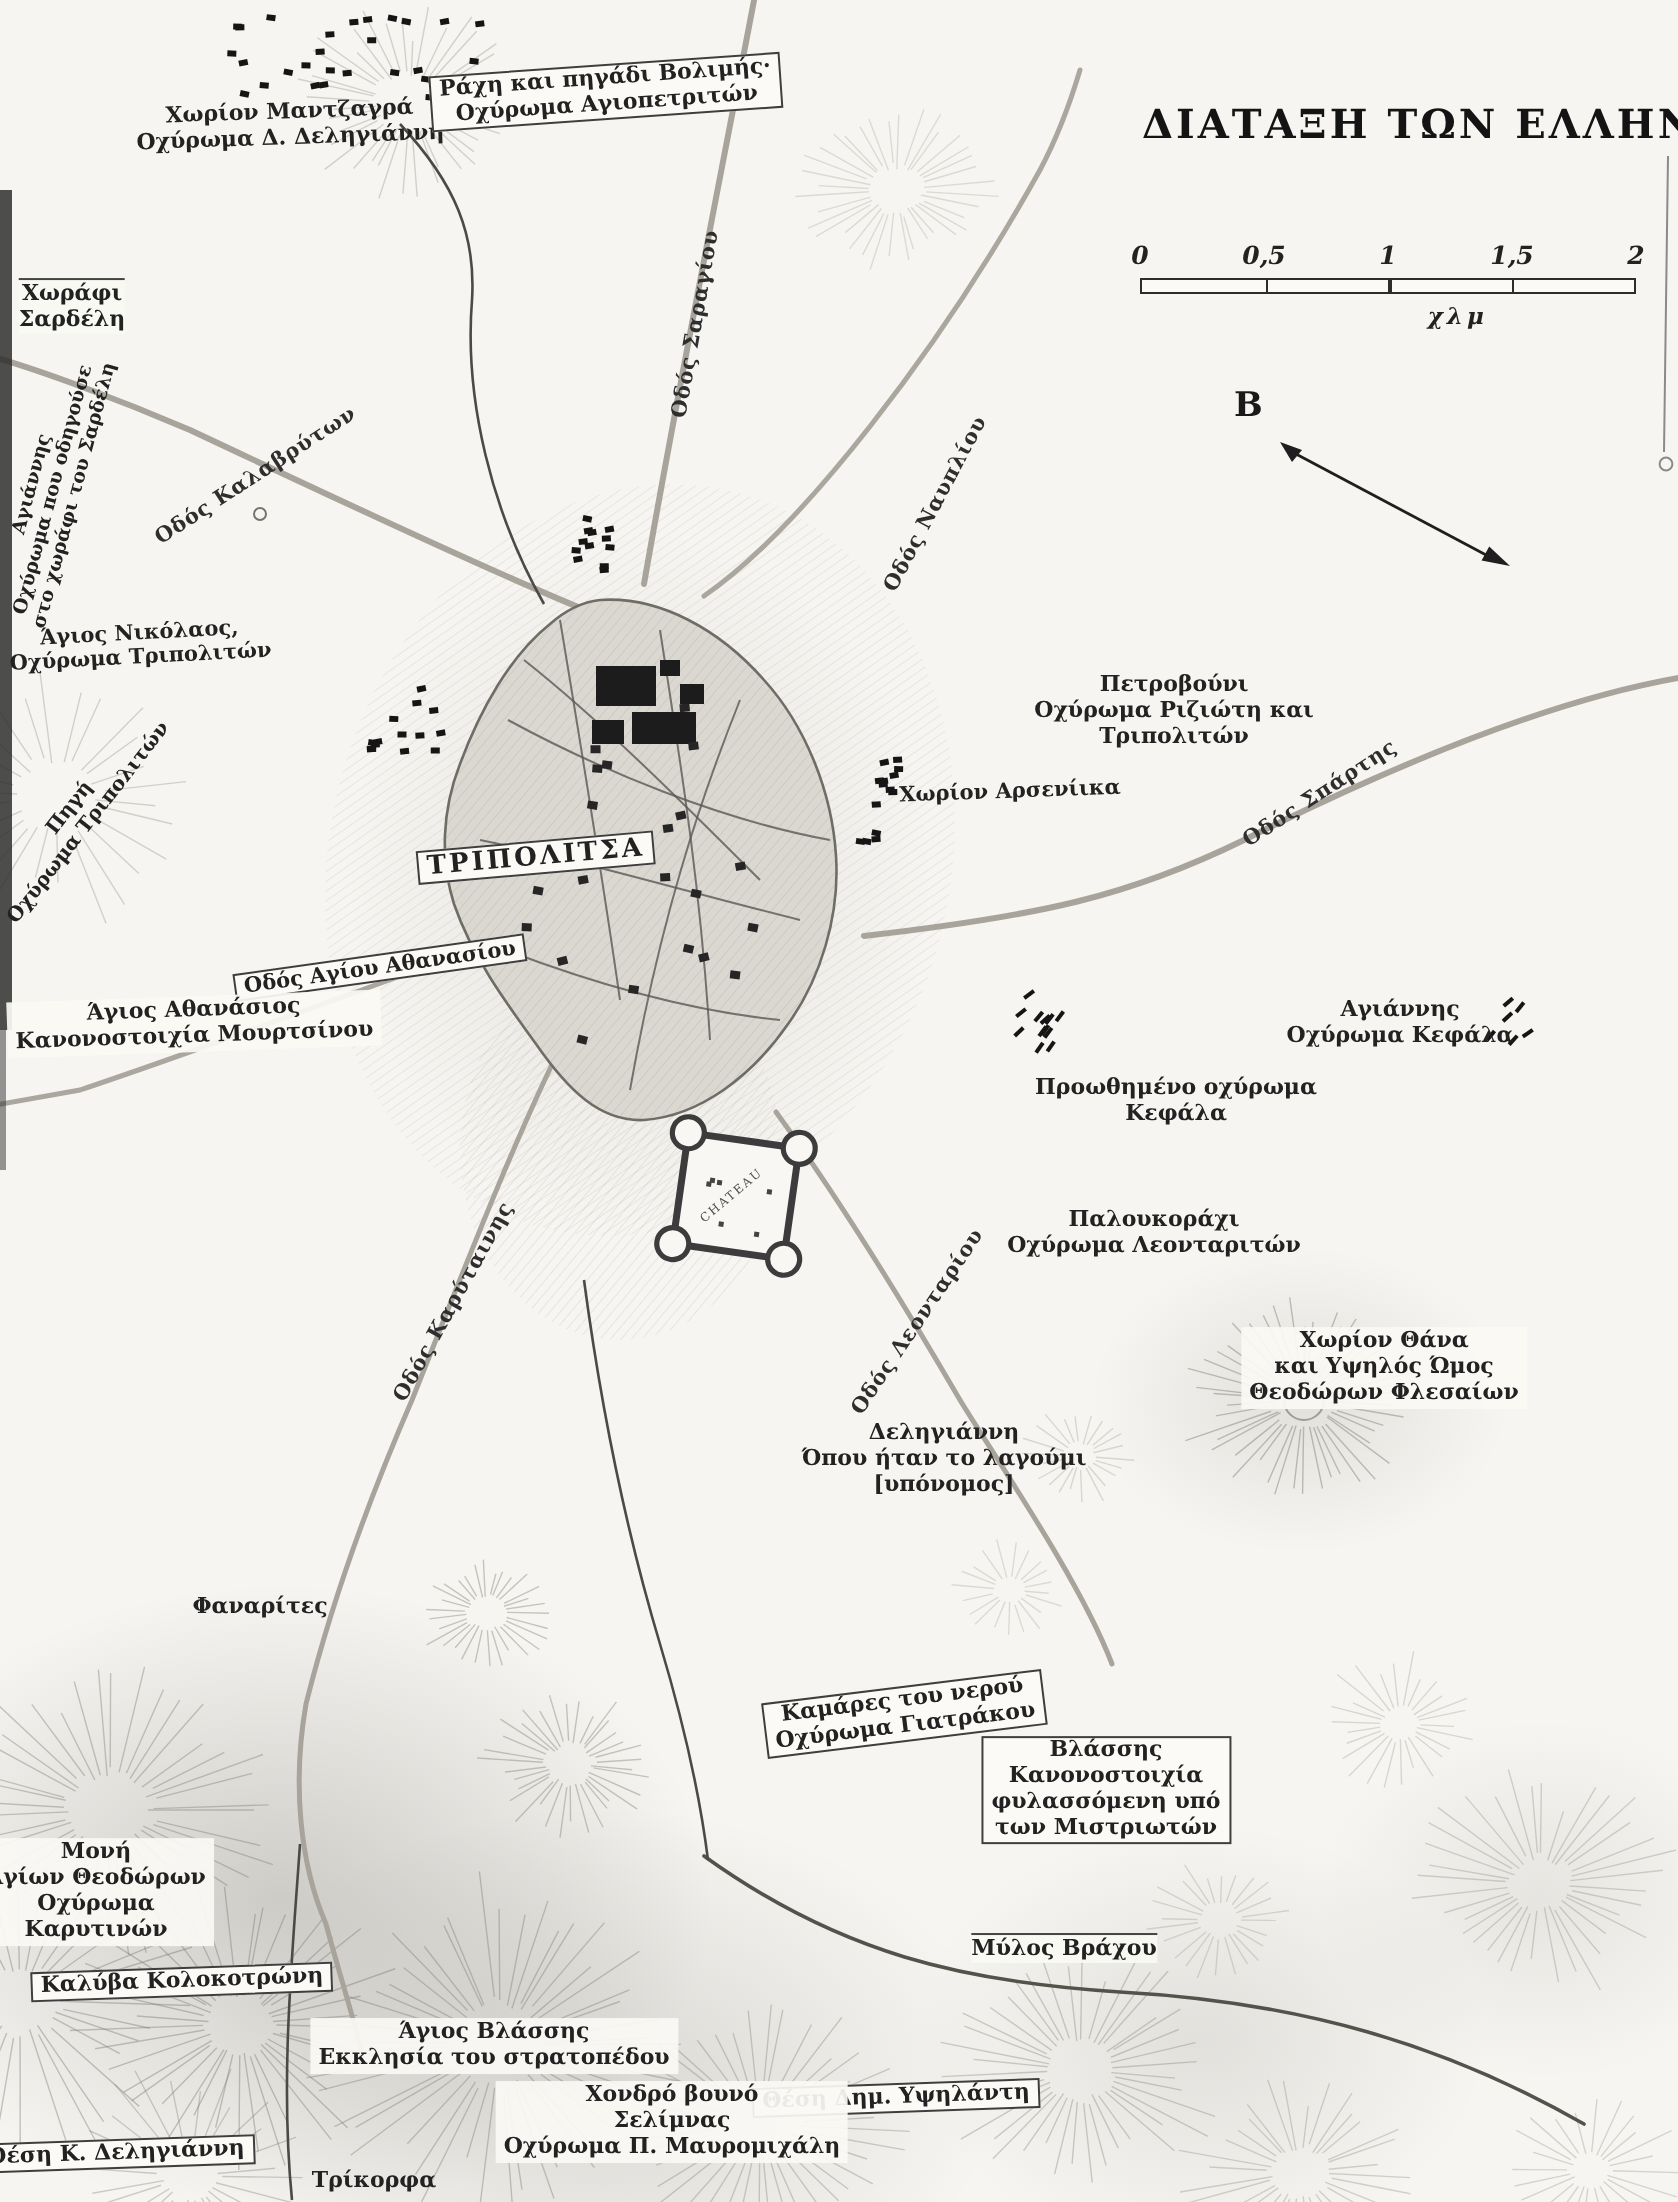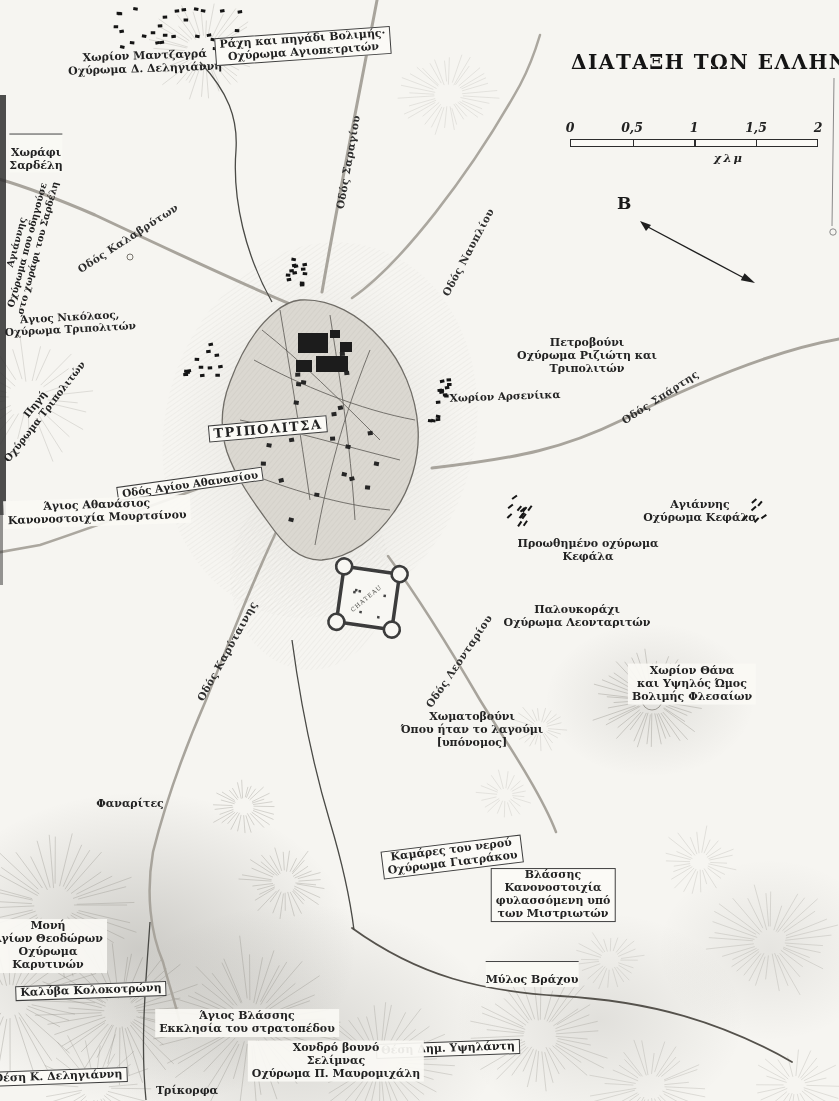--- a/index.html
+++ b/index.html
@@ -31,21 +31,21 @@
   
   .north-letter{position:absolute;left:617px;top:193px;font-size:17px;font-weight:bold;color:#1a1a1a;}
   
   .lbl{
     position:absolute;font-weight:bold;color:#222;text-align:center;
     line-height:1.18;font-size:11px;white-space:nowrap;
   }
   .lbl.boxed{background:#fbfaf6;border:1px solid #3e3e3e;padding:0px 4px;}
   .lbl.patch{background:rgba(250,249,244,.93);padding:1px 4px;}
   .lbl.road{font-size:10.5px;letter-spacing:.4px;color:#2e2e2e;}
-  .lbl.topline{border-top:1.4px solid #444;padding-top:12px;background:rgba(250,249,244,.9);}
+  .lbl.topline{border-top:1.4px solid #444;padding-top:1px;background:rgba(250,249,244,.9);}
   .lbl.tiny{font-size:6px;font-weight:normal;letter-spacing:1px;color:#50504c;}
 </style>
 </head>
 <body>
 
 <div class="map">
 
   <svg class="base" id="mapsvg" width="839" height="1101" viewBox="0 0 839 1101">
       <defs>
         <pattern id="hatch" width="4" height="4" patternUnits="userSpaceOnUse" patternTransform="rotate(40)">
@@ -954,22 +954,22 @@
       <div class="lbl plain" style="left: 505px; top: 396px; transform: translate(-50%, -50%) rotate(-2deg); font-size: 10.5px;"><span>Χωρίον Αρσενίικα</span></div>
       <div class="lbl boxed" style="left: 268px; top: 429px; transform: translate(-50%, -50%) rotate(-5deg); font-size: 13px; letter-spacing: 1.5px;"><span>ΤΡΙΠΟΛΙΤΣΑ</span></div>
       <div class="lbl boxed" style="left: 190px; top: 484px; transform: translate(-50%, -50%) rotate(-8deg); font-size: 10.5px;"><span>Οδός Αγίου Αθανασίου</span></div>
       <div class="lbl patch" style="left: 97px; top: 512px; transform: translate(-50%, -50%) rotate(-2deg);"><span>Άγιος Αθανάσιος</span><br><span>Κανονοστοιχία Μουρτσίνου</span></div>
       <div class="lbl plain" style="left: 700px; top: 512px; transform: translate(-50%, -50%) rotate(0deg);"><span>Αγιάννης</span><br><span>Οχύρωμα Κεφάλα</span></div>
       <div class="lbl plain" style="left: 588px; top: 535px; transform: translate(-50%, -50%) rotate(0deg); margin-top: 16px;"><span>Προωθημένο οχύρωμα</span><br><span>Κεφάλα</span></div>
       <div class="lbl tiny" style="left: 366px; top: 598px; transform: translate(-50%, -50%) rotate(-40deg);"><span>CHATEAU</span></div>
       <div class="lbl plain" style="left: 577px; top: 617px; transform: translate(-50%, -50%) rotate(0deg);"><span>Παλουκοράχι</span><br><span>Οχύρωμα Λεονταριτών</span></div>
       <div class="lbl road" style="left: 459px; top: 661px; transform: translate(-50%, -50%) rotate(-56deg);"><span>Οδός Λεονταρίου</span></div>
       <div class="lbl road" style="left: 227px; top: 651px; transform: translate(-50%, -50%) rotate(-61deg);"><span>Οδός Καρύταινης</span></div>
-      <div class="lbl patch" style="left: 692px; top: 684px; transform: translate(-50%, -50%) rotate(0deg);"><span>Χωρίον Θάνα</span><br><span>και Υψηλός Ώμος</span><br><span>Βολιμής Φλεσαίων</span></div>
-      <div class="lbl plain" style="left: 472px; top: 730px; transform: translate(-50%, -50%) rotate(0deg);"><span>Χωματοβούνι</span><br><span>Όπου ήταν το λαγούμι</span><br><span>[υπόνομος]</span></div>
+      <div class="lbl patch" style="left: 692px; top: 684px; transform: translate(-50%, -50%) rotate(0deg);"><span>Χωρίον Θάνα</span><br><span>και Υψηλός Ώμος</span><br><span>Θεοδώρων Φλεσαίων</span></div>
+      <div class="lbl plain" style="left: 472px; top: 730px; transform: translate(-50%, -50%) rotate(0deg);"><span>Δεληγιάννη</span><br><span>Όπου ήταν το λαγούμι</span><br><span>[υπόνομος]</span></div>
       <div class="lbl plain" style="left: 130px; top: 804px; transform: translate(-50%, -50%) rotate(0deg);"><span>Φαναρίτες</span></div>
       <div class="lbl boxed" style="left: 452px; top: 857px; transform: translate(-50%, -50%) rotate(-7deg);"><span>Καμάρες του νερού</span><br><span>Οχύρωμα Γιατράκου</span></div>
       <div class="lbl boxed" style="left: 553px; top: 895px; transform: translate(-50%, -50%) rotate(0deg);"><span>Βλάσσης</span><br><span>Κανονοστοιχία</span><br><span>φυλασσόμενη υπό</span><br><span>των Μιστριωτών</span></div>
       <div class="lbl patch" style="left: 48px; top: 946px; transform: translate(-50%, -50%) rotate(0deg);"><span>Μονή</span><br><span>Αγίων Θεοδώρων</span><br><span>Οχύρωμα</span><br><span>Καρυτινών</span></div>
       <div class="lbl boxed" style="left: 91px; top: 991px; transform: translate(-50%, -50%) rotate(-2deg);"><span>Καλύβα Κολοκοτρώνη</span></div>
       <div class="lbl topline" style="left: 532px; top: 974px; transform: translate(-50%, -50%) rotate(0deg);"><span>Μύλος Βράχου</span></div>
       <div class="lbl patch" style="left: 247px; top: 1023px; transform: translate(-50%, -50%) rotate(0deg);"><span>Άγιος Βλάσσης</span><br><span>Εκκλησία του στρατοπέδου</span></div>
       <div class="lbl boxed" style="left: 448px; top: 1049px; transform: translate(-50%, -50%) rotate(-2deg);"><span>Θέση Δημ. Υψηλάντη</span></div>
       <div class="lbl patch" style="left: 336px; top: 1061px; transform: translate(-50%, -50%) rotate(0deg);"><span>Χονδρό βουνό</span><br><span>Σελίμνας</span><br><span>Οχύρωμα Π. Μαυρομιχάλη</span></div>
       <div class="lbl boxed" style="left: 58px; top: 1077px; transform: translate(-50%, -50%) rotate(-2deg);"><span>Θέση Κ. Δεληγιάννη</span></div>

